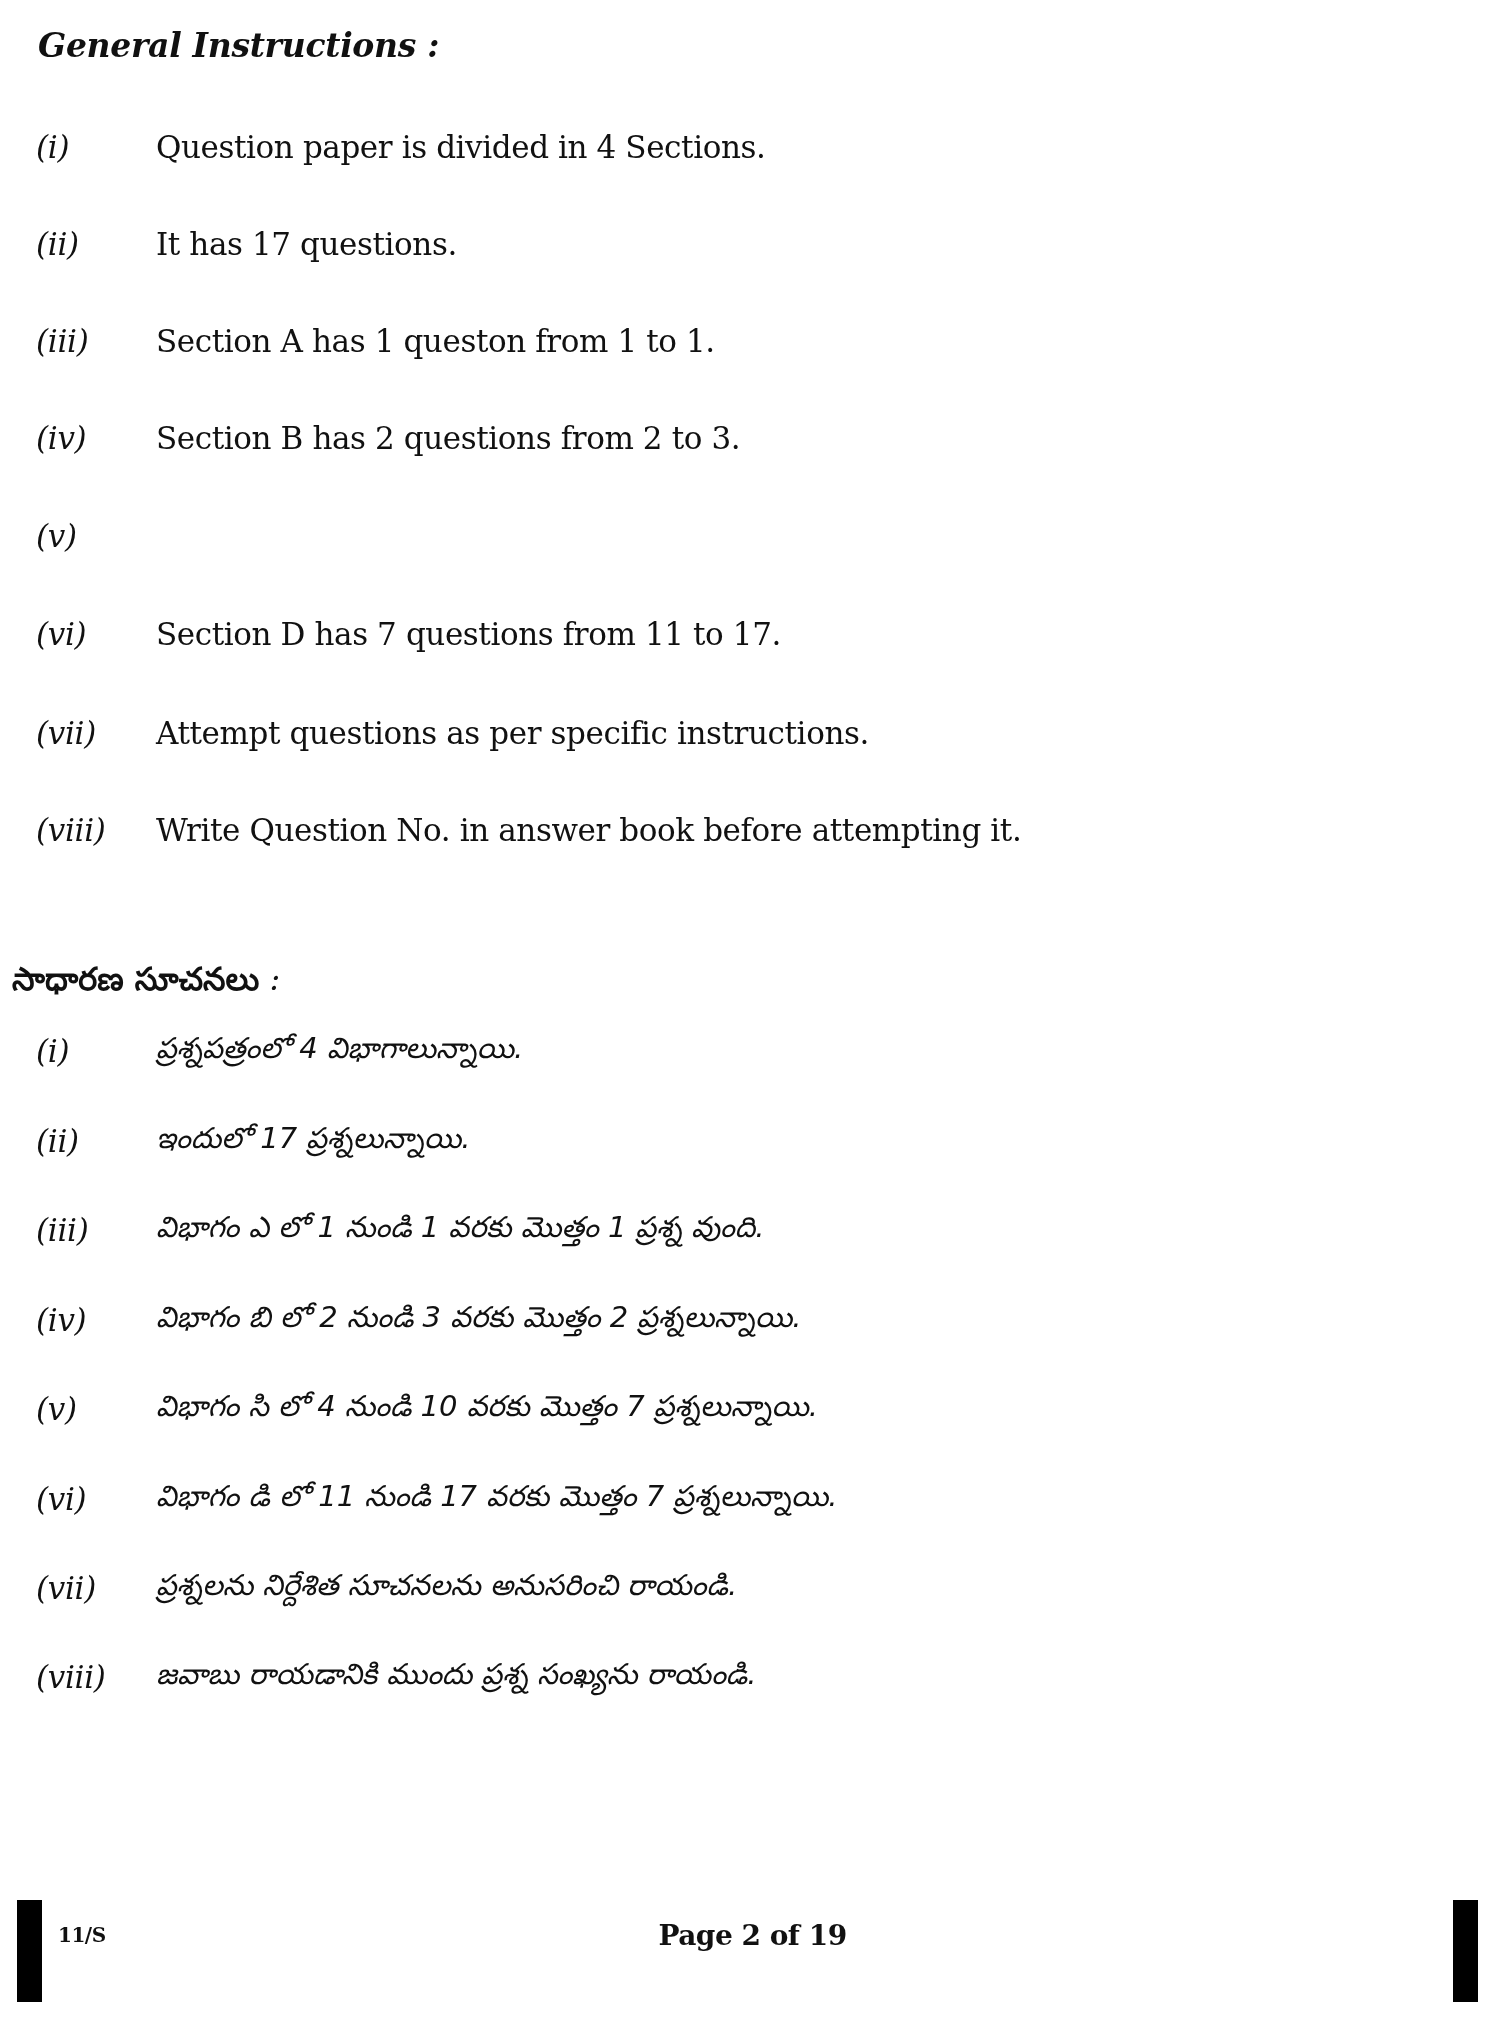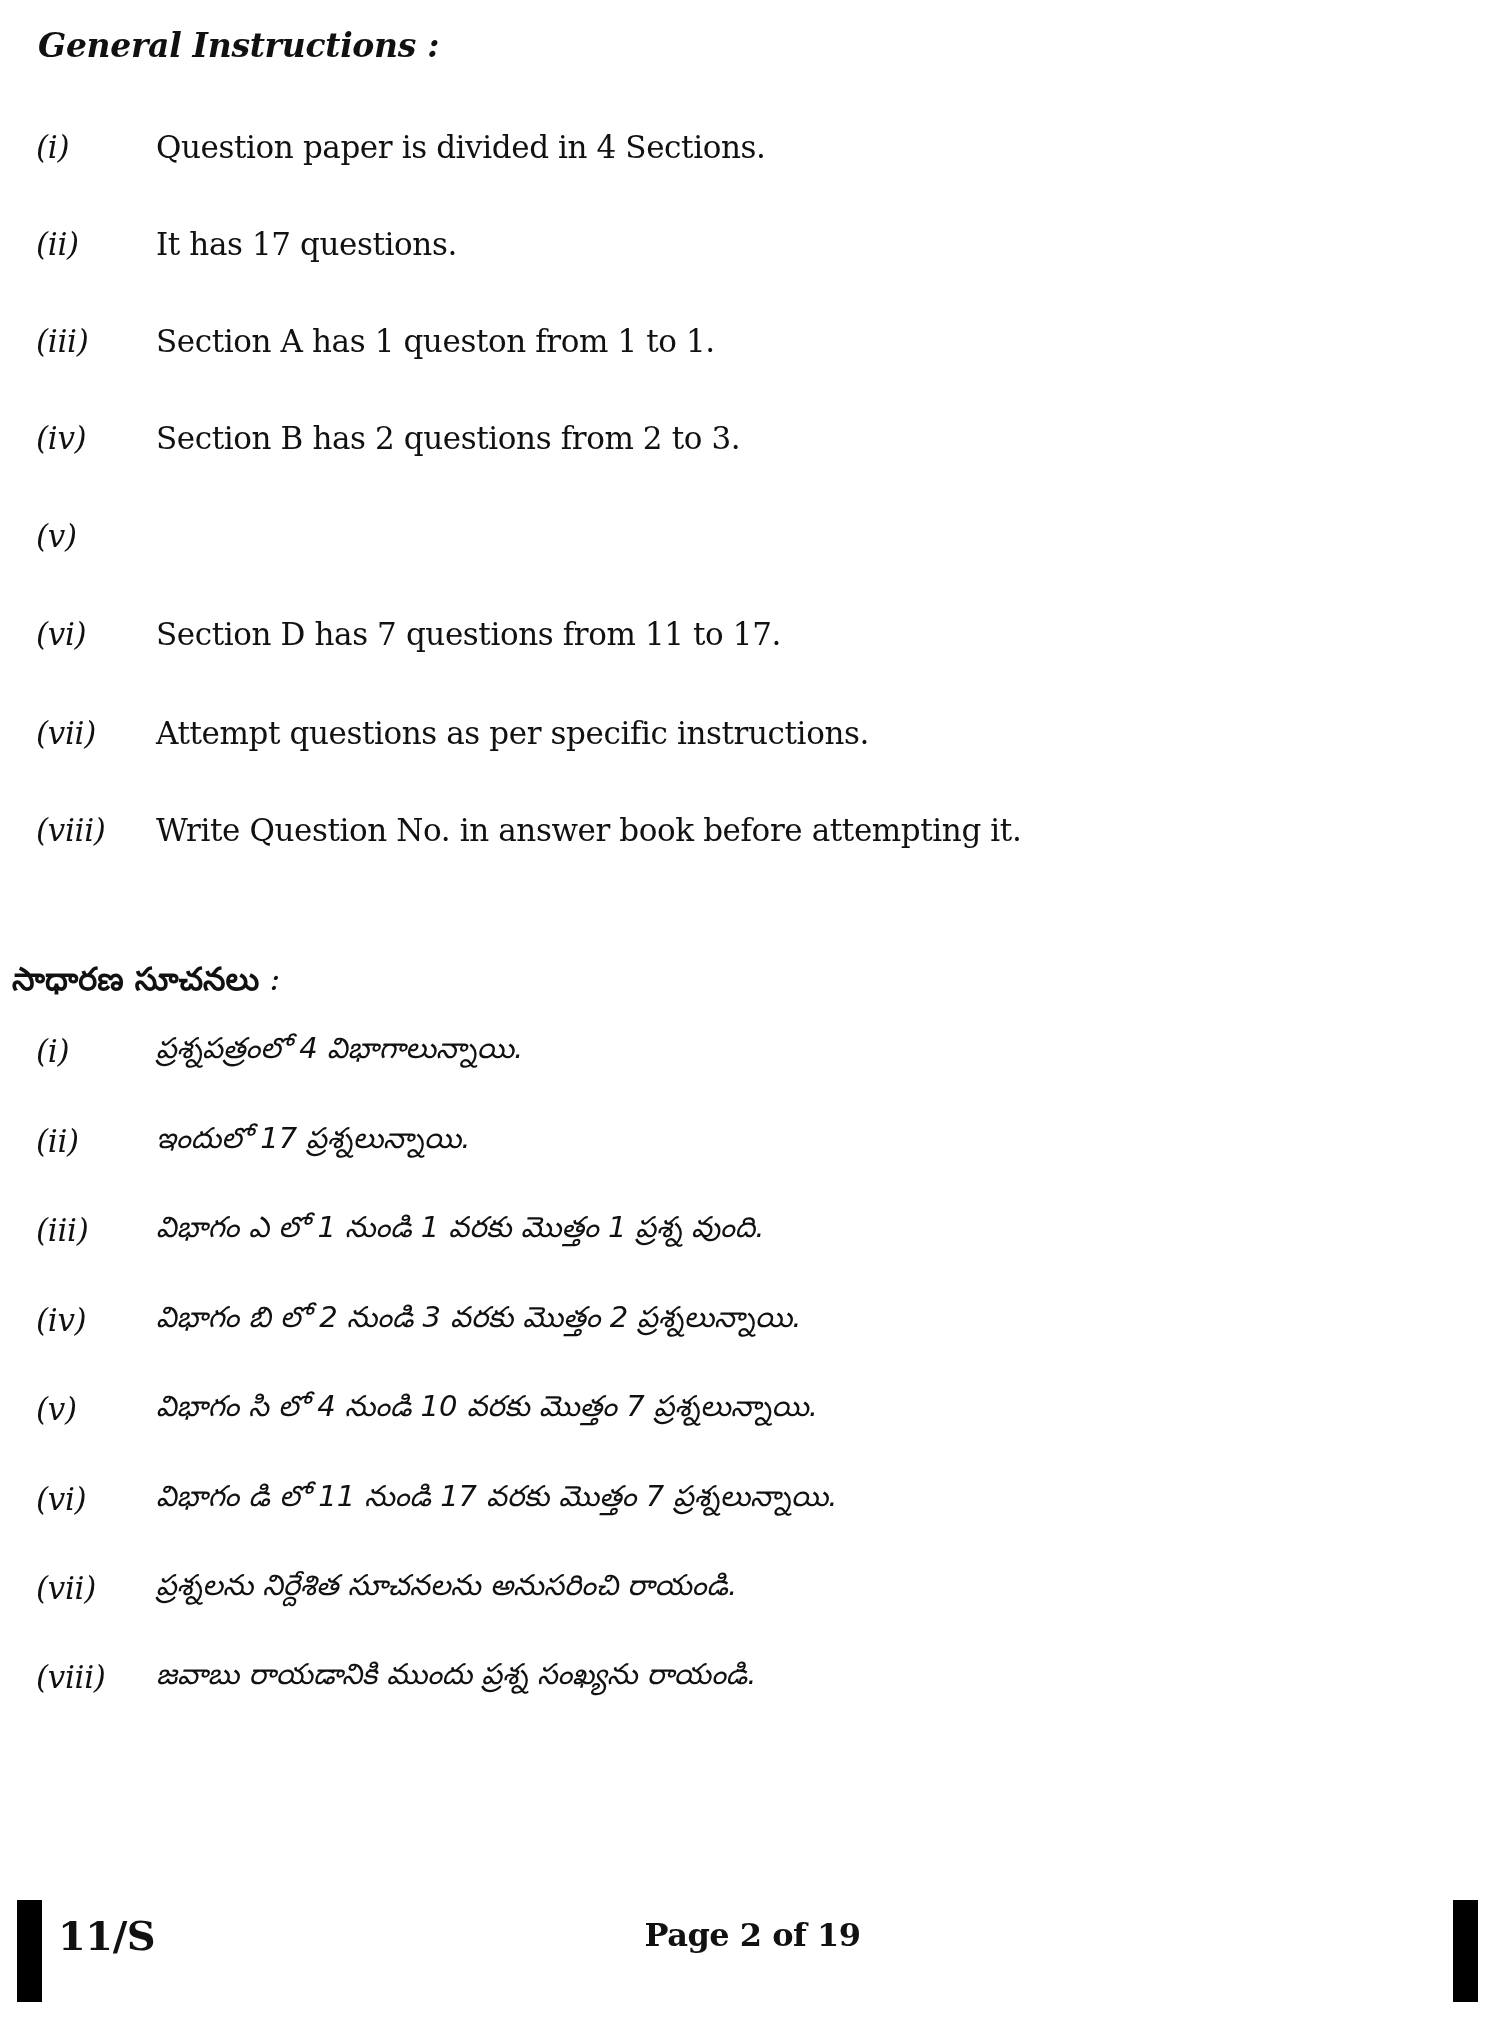--- a/index.html
+++ b/index.html
@@ -83,33 +83,33 @@
     }
     .footer-bar.left { left: 17px; }
     .footer-bar.right { left: 1453px; }
     .footer-code {
       position: absolute;
       left: 58px;
       top: 1935px;
       transform: translateY(-50%);
       font-family: "DejaVu Serif", "Liberation Serif", serif;
       font-weight: bold;
-      font-size: 40px;
+      font-size: 20px;
       letter-spacing: -0.5px;
     }
     .footer-page {
       position: absolute;
       left: 0;
       width: 1505px;
       top: 1935px;
       transform: translateY(-50%);
       text-align: center;
       font-family: "DejaVu Serif", "Liberation Serif", serif;
       font-weight: bold;
-      font-size: 32px;
+      font-size: 28px;
       letter-spacing: -0.5px;
     }
   </style>
 </head>
 <body>
 
 <div class="title">General Instructions :</div>
 
 <div>
   <div class="line" style="top:147px">

